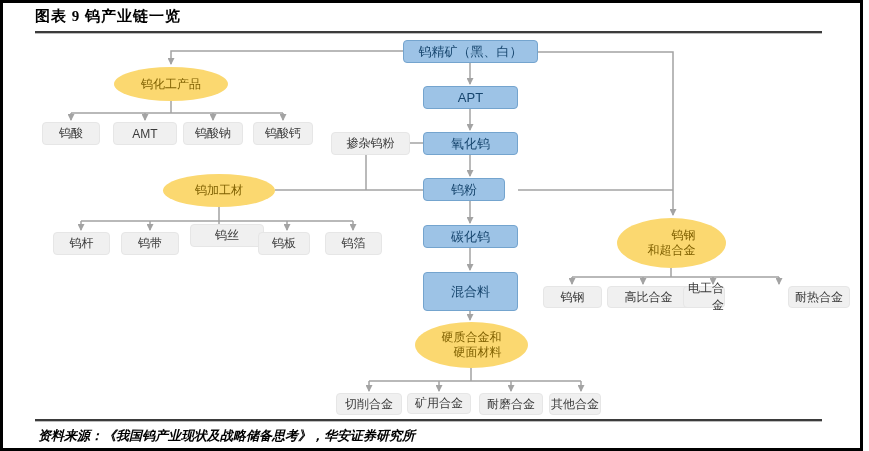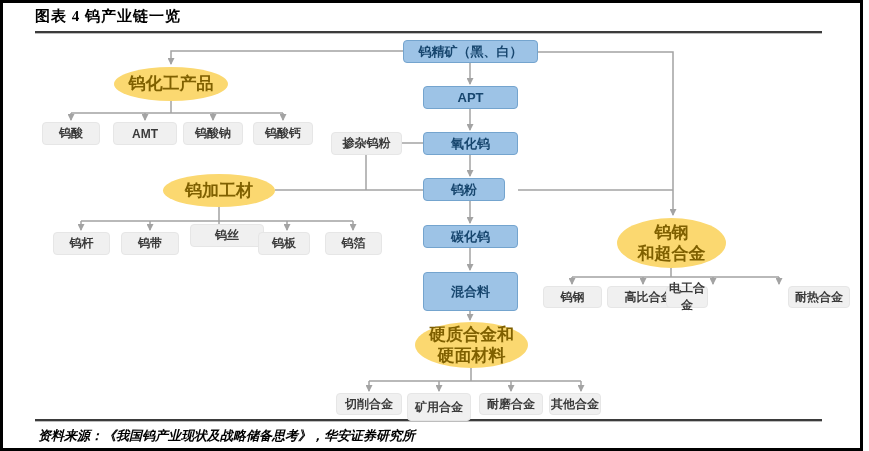--- a/index.html
+++ b/index.html
@@ -10,32 +10,32 @@
   .title{position:absolute;left:35px;top:7px;font-family:"Liberation Serif","DejaVu Serif",serif;
          font-weight:bold;font-size:15px;color:#000;letter-spacing:1px;white-space:nowrap;}
   .rule{position:absolute;left:35px;width:787px;height:2px;background:#3b3b3b;
         border-bottom:1px solid #bdbdbd;}
   .rule-top{top:31px;}
   .rule-bottom{top:419px;}
   .source{position:absolute;left:38px;top:427px;font-family:"Liberation Serif","DejaVu Serif",serif;
           font-style:italic;font-weight:bold;font-size:13px;color:#000000;white-space:nowrap;}
   svg.wires{position:absolute;left:0;top:0;z-index:1;}
   .node{position:absolute;box-sizing:border-box;display:flex;align-items:center;
-        justify-content:center;text-align:center;z-index:5;font-weight:bold;}
+        justify-content:center;text-align:right;z-index:5;font-weight:normal;}
   .pbox{background:#9DC3E6;border:1px solid #74A4CE;border-radius:4px;
         color:#17466E;font-size:13px;}
   .gbox{background:#F0F0F0;border:1px solid #E6E6E6;border-radius:4px;
         color:#3A3A3A;font-size:12px;}
-  .ell{background:#FBD870;border-radius:50%;color:#7F6000;font-size:17px;
+  .ell{background:#FBD870;border-radius:50%;color:#7F6000;font-size:12px;
        white-space:pre-line;line-height:1.25;}
 </style>
 </head>
 <body>
 
-<div class="title">图表 4 钨产业链一览</div>
+<div class="title">图表 9 钨产业链一览</div>
 <div class="rule rule-top"></div>
 
 <svg class="wires" width="869" height="451">
   <defs>
     <marker id="arrow" viewBox="0 0 10 10" refX="8.5" refY="5" markerWidth="7" markerHeight="7" orient="auto" markerUnits="userSpaceOnUse">
       <path d="M0,0 L10,5 L0,10 z" fill="#A3A3A3"></path>
     </marker>
   </defs>
   <g stroke="#A3A3A3" stroke-width="1.5" fill="none">
 
@@ -84,45 +84,45 @@
   </g>
 </svg>
 
 <div class="node pbox" style="left:403px;top:40px;width:135px;height:23px">钨精矿（黑、白）</div>
 <div class="node pbox" style="left:423px;top:86px;width:95px;height:23px">APT</div>
 <div class="node pbox" style="left:423px;top:132px;width:95px;height:23px">氧化钨</div>
 <div class="node pbox" style="left:423px;top:178px;width:82px;height:23px">钨粉</div>
 <div class="node pbox" style="left:423px;top:225px;width:95px;height:23px">碳化钨</div>
 <div class="node pbox" style="left:423px;top:272px;width:95px;height:39px">混合料</div>
 
-<div class="node gbox" style="left:331px;top:132px;width:71px;height:23px">掺杂钨粉</div>
+<div class="node gbox" style="left:331px;top:132px;width:79px;height:23px">掺杂钨粉</div>
 
 <div class="node ell" style="left:114px;top:67px;width:114px;height:34px">钨化工产品</div>
 <div class="node gbox" style="left:42px;top:122px;width:58px;height:23px">钨酸</div>
 <div class="node gbox" style="left:113px;top:122px;width:64px;height:23px">AMT</div>
 <div class="node gbox" style="left:183px;top:122px;width:60px;height:23px">钨酸钠</div>
 <div class="node gbox" style="left:253px;top:122px;width:60px;height:23px">钨酸钙</div>
 
 <div class="node ell" style="left:163px;top:174px;width:112px;height:33px">钨加工材</div>
 <div class="node gbox" style="left:53px;top:232px;width:57px;height:23px">钨杆</div>
 <div class="node gbox" style="left:121px;top:232px;width:58px;height:23px">钨带</div>
 <div class="node gbox" style="left:190px;top:224px;width:74px;height:23px">钨丝</div>
 <div class="node gbox" style="left:258px;top:232px;width:52px;height:23px">钨板</div>
 <div class="node gbox" style="left:325px;top:232px;width:57px;height:23px">钨箔</div>
 
 <div class="node ell" style="left:617px;top:218px;width:109px;height:50px">钨钢
 和超合金</div>
 <div class="node gbox" style="left:543px;top:286px;width:59px;height:22px">钨钢</div>
 <div class="node gbox" style="left:607px;top:286px;width:83px;height:22px">高比合金</div>
-<div class="node gbox" style="left:666px;top:286px;width:42px;height:22px">电工合金</div>
+<div class="node gbox" style="left:683px;top:286px;width:42px;height:22px">电工合金</div>
 <div class="node gbox" style="left:788px;top:286px;width:62px;height:22px">耐热合金</div>
 
 <div class="node ell" style="left:415px;top:322px;width:113px;height:46px">硬质合金和
 硬面材料</div>
 <div class="node gbox" style="left:336px;top:393px;width:66px;height:22px">切削合金</div>
-<div class="node gbox" style="left:407px;top:393px;width:64px;height:28px">矿用合金</div>
+<div class="node gbox" style="left:407px;top:393px;width:64px;height:21px">矿用合金</div>
 <div class="node gbox" style="left:479px;top:393px;width:64px;height:22px">耐磨合金</div>
 <div class="node gbox" style="left:549px;top:393px;width:52px;height:22px">其他合金</div>
 
 <div class="rule rule-bottom"></div>
 <div class="source">资料来源：《我国钨产业现状及战略储备思考》，华安证券研究所</div>
 
 <div class="frame"></div>
 
 </body></html>

